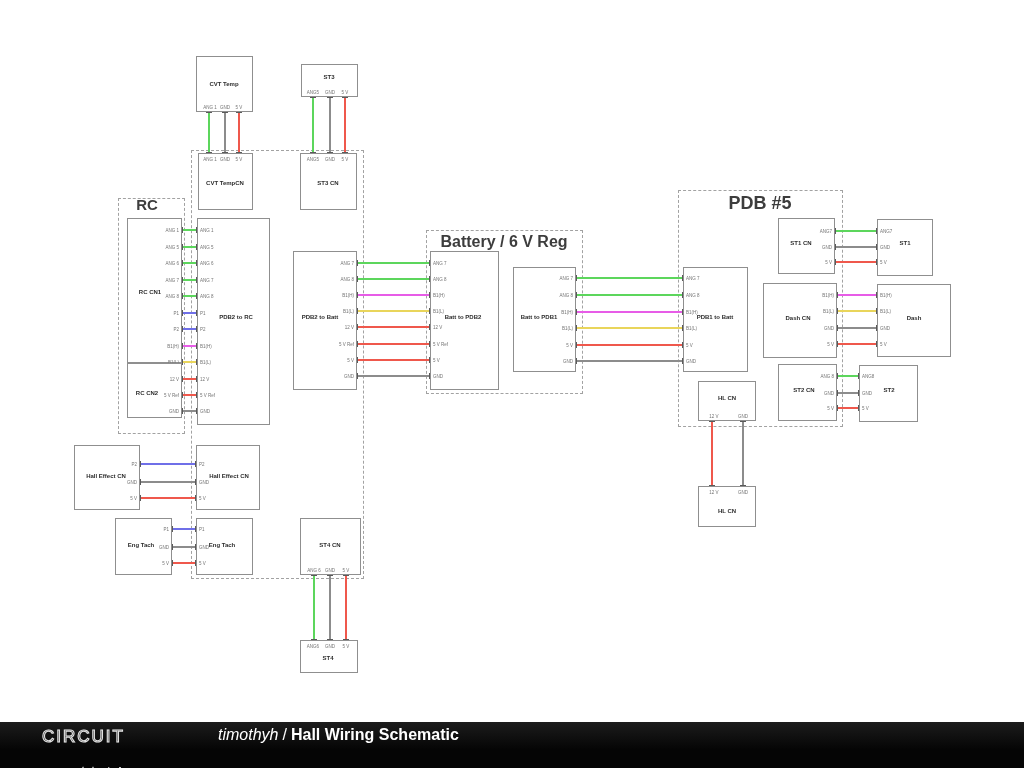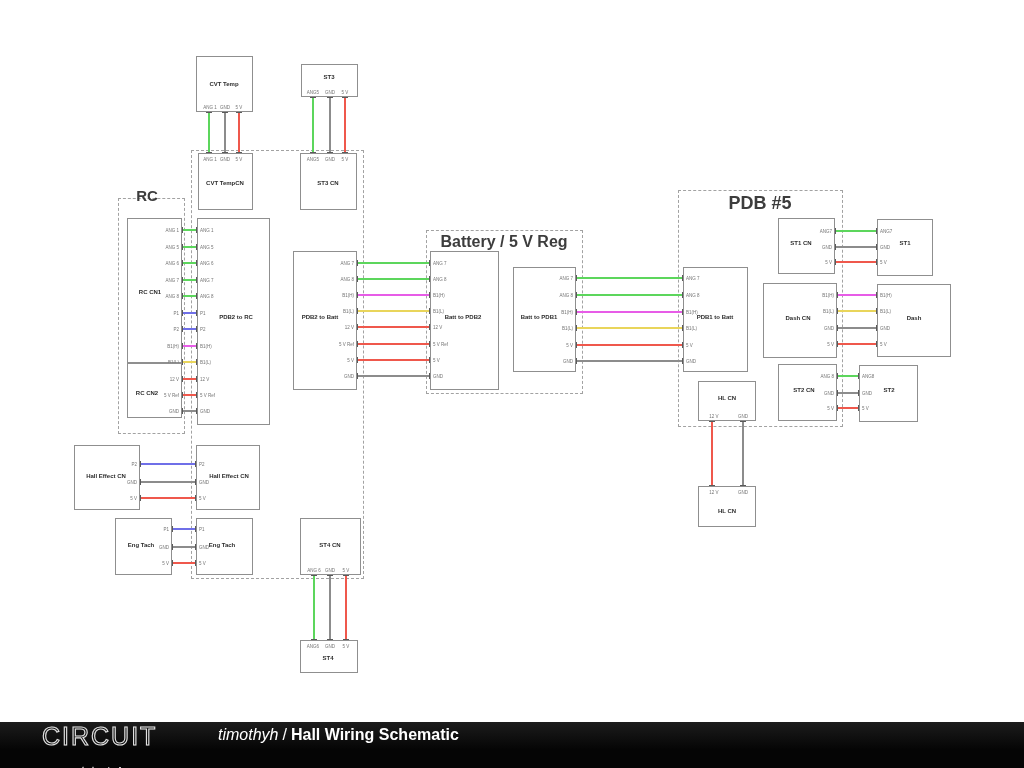--- a/index.html
+++ b/index.html
@@ -19,44 +19,44 @@
 
   .wire{position:absolute;}
   .wire-h::before,.wire-h::after{content:"";position:absolute;width:1px;height:6px;top:-2px;background:#5a5a5a;}
   .wire-h::before{left:0;} .wire-h::after{right:0;}
   .wire-v::before,.wire-v::after{content:"";position:absolute;height:1px;width:6px;left:-2px;background:#5a5a5a;}
   .wire-v::before{top:0;} .wire-v::after{bottom:0;}
 
   #footer{position:absolute;left:0;top:722px;width:1024px;height:46px;
           background:linear-gradient(#1c1c1c,#050505 60%);}
   .logo{position:absolute;left:42px;top:2px;width:138px;}
-  .logo-top{font-size:25px;line-height:25px;letter-spacing:2px;color:#dddddd;font-weight:400;}
+  .logo-top{font-size:17px;line-height:25px;letter-spacing:2px;color:#dddddd;font-weight:400;}
   @supports (-webkit-text-stroke: 1px #fff){
     .logo-top{color:transparent;-webkit-text-stroke:1.1px #e2e2e2;}
   }
   .logo-bottom{display:flex;align-items:center;justify-content:flex-end;gap:3px;margin-top:-2px;}
   .logo-bottom svg{display:block;}
   .logo-lab{font-size:20px;font-weight:bold;color:#efefef;letter-spacing:1px;margin-top:29px;}
   .meta{position:absolute;left:218px;top:3px;color:#ffffff;}
   .meta-line1{font-size:16px;line-height:20px;white-space:nowrap;}
   .meta-line1 .author{font-style:italic;font-weight:normal;}
   .meta-line1 .sep{font-weight:normal;padding:0 4px;}
   .meta-line1 .title{font-weight:bold;}
   .meta-line2{font-size:16px;line-height:19px;font-weight:normal;white-space:nowrap;}
 </style>
 </head>
 <body>
 
 <div id="screen">
   <div id="canvas">
       <div class="region" style="left: 191px; top: 150px; width: 171px; height: 427px;"></div>
       <div class="region" style="left: 118px; top: 198px; width: 65px; height: 234px;"></div>
-      <div class="region-label" style="left: 147px; top: 195px; font-size: 15px;">RC</div>
+      <div class="region-label" style="left: 147px; top: 204px; font-size: 15px;">RC</div>
       <div class="region" style="left: 426px; top: 230px; width: 155px; height: 162px;"></div>
-      <div class="region-label" style="left: 504px; top: 242px; font-size: 16px;">Battery / 5 V Reg</div>
+      <div class="region-label" style="left: 504px; top: 242px; font-size: 16px;">Battery / 6 V Reg</div>
       <div class="region" style="left: 678px; top: 190px; width: 163px; height: 235px;"></div>
       <div class="region-label" style="left: 760px; top: 203px; font-size: 18px;">PDB #5</div>
       <div class="box" style="left: 196px; top: 56px; width: 57px; height: 56px;"></div>
       <div class="box-label" style="left: 224px; top: 84px;">CVT Temp</div>
       <div class="pin pin-c" style="left: 210px; top: 107px;">ANG 1</div>
       <div class="pin pin-c" style="left: 225px; top: 107px;">GND</div>
       <div class="pin pin-c" style="left: 239px; top: 107px;">5 V</div>
       <div class="box" style="left: 301px; top: 64px; width: 57px; height: 33px;"></div>
       <div class="box-label" style="left: 329px; top: 77px;">ST3</div>
       <div class="pin pin-c" style="left: 313px; top: 92px;">ANG5</div>

